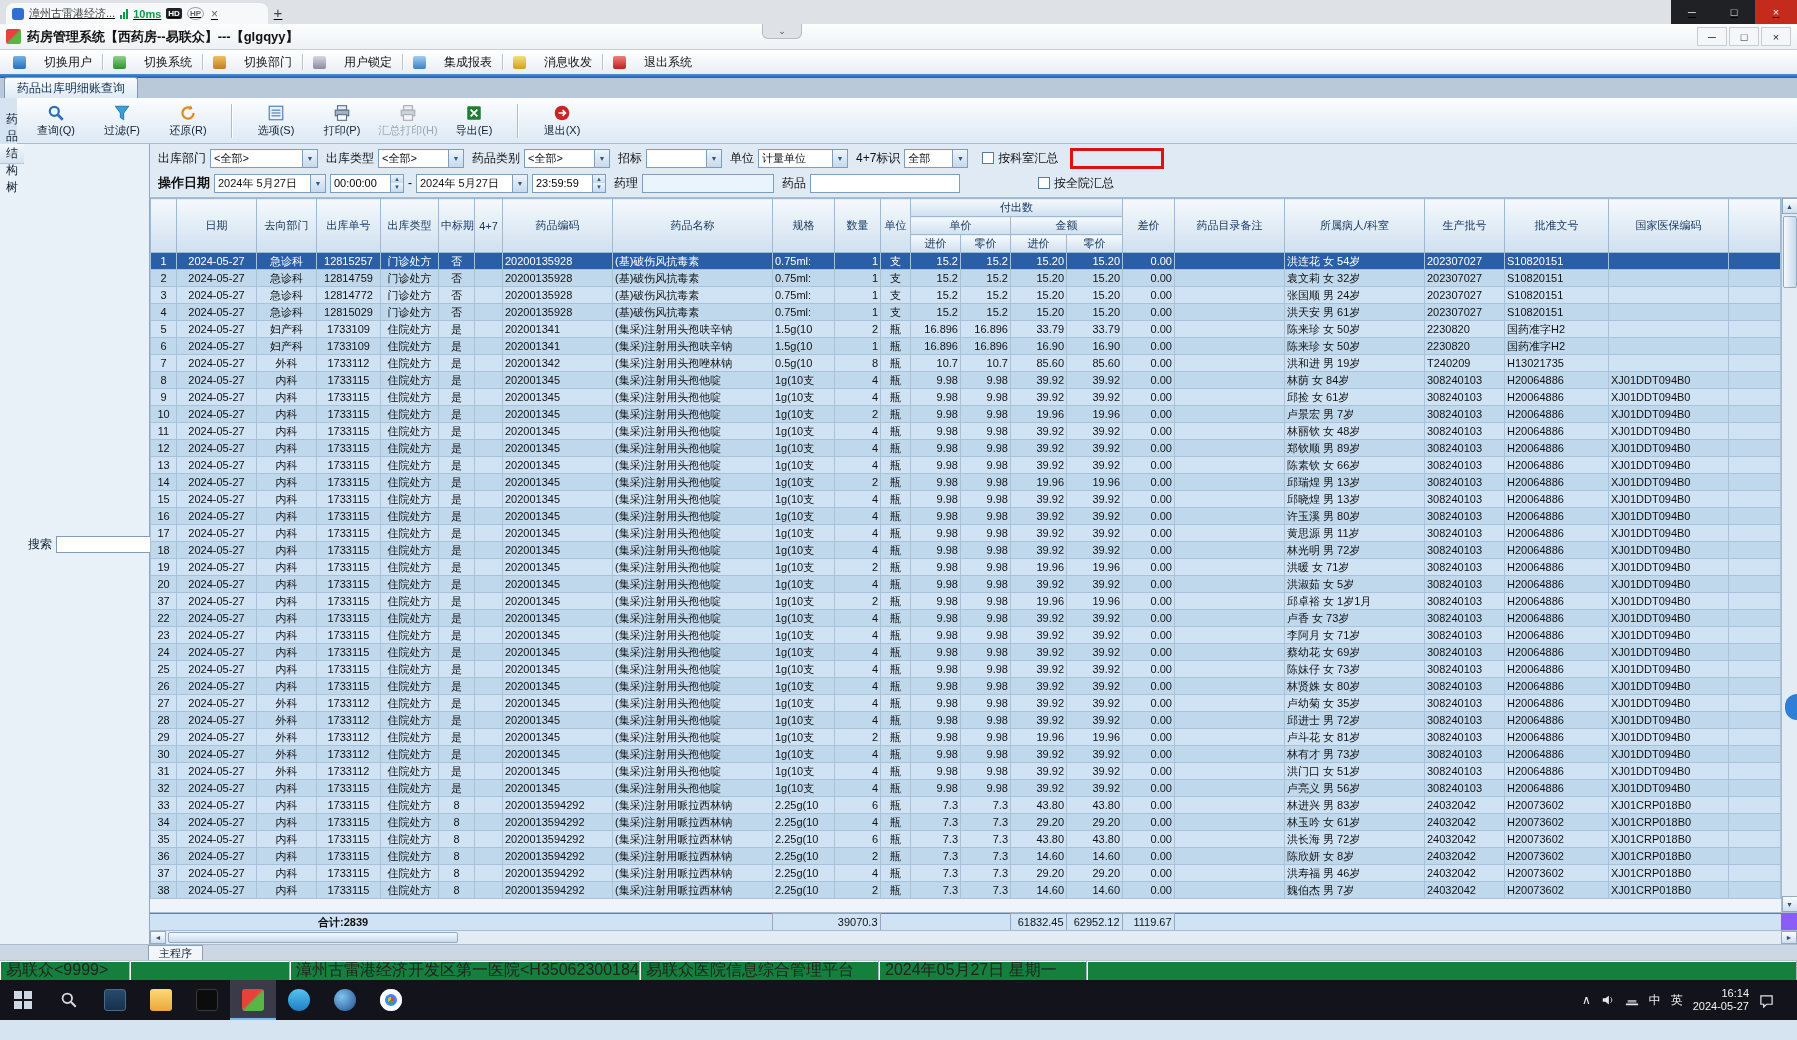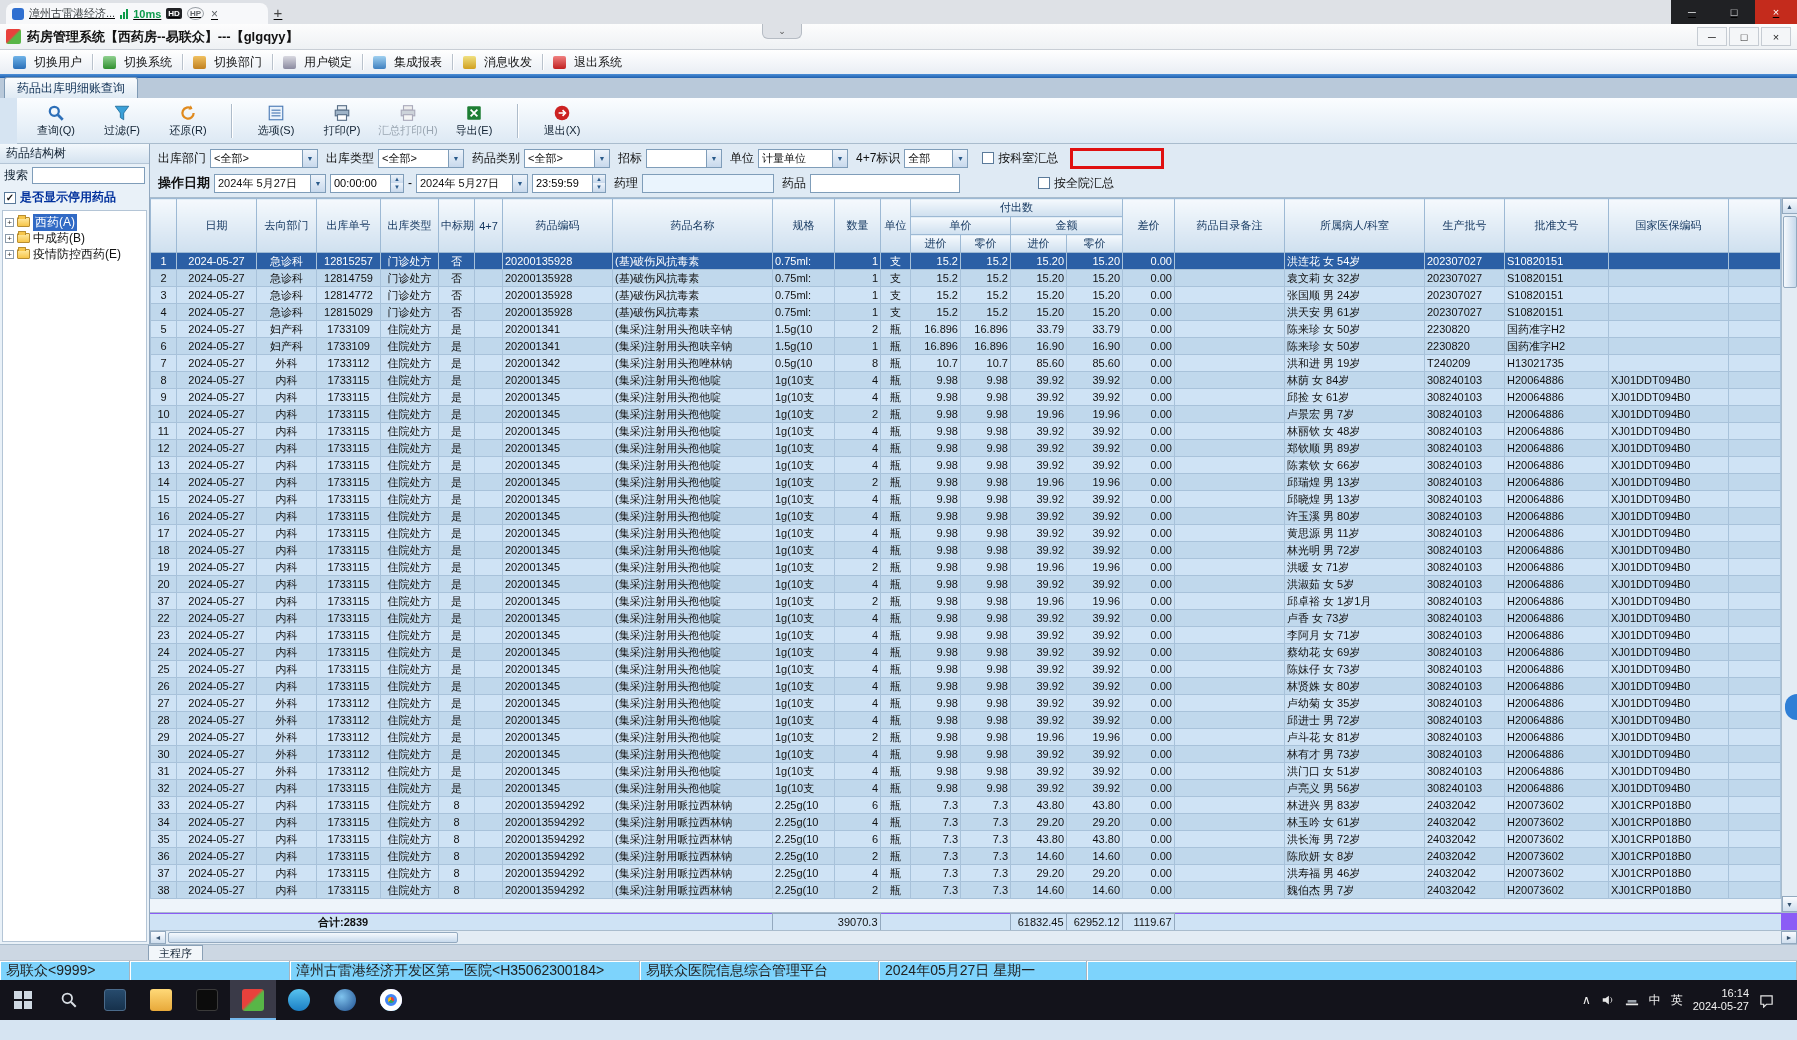--- a/index.html
+++ b/index.html
@@ -35,21 +35,21 @@
   .win-btns { margin-left:auto; display:flex; gap:2px; }
   .win-btn { width:30px; height:19px; border:1px solid #c6ccd3; background:#f4f6f8; display:flex; align-items:center; justify-content:center;
              font-size:11px; color:#222; }
 
   
   .menu-bar { height:20px; background:#f2f4f6; border-bottom:1px solid #d4d9de; display:flex; align-items:center; padding:0 8px; gap:2px; flex:0 0 auto; }
   .menu-item { padding:2px 8px; color:#111; font-size:12px; }
 
   
   .tool-bar { height:24px; background:linear-gradient(#ffffff,#e9eef4); display:flex; align-items:center; padding:0 6px; flex:0 0 auto; }
-  .tb-item { display:flex; align-items:center; gap:8px; padding:2px 7px; color:#111; font-size:12px; }
+  .tb-item { display:flex; align-items:center; gap:18px; padding:2px 7px; color:#111; font-size:12px; }
   .tb-ico { width:13px; height:13px; border-radius:2px; flex:0 0 auto; }
   .tb-sep { width:1px; height:16px; background:#b9c2cc; margin:0 3px; box-shadow:1px 0 0 #fff; }
   .accent-line { height:4px; background:linear-gradient(#4d90d8,#1e5fae); flex:0 0 auto; }
 
   
   .doc-tabs { height:20px; background:#b9c9da; display:flex; align-items:flex-end; padding-left:4px; flex:0 0 auto; }
   .doc-tab { background:linear-gradient(#fafcfe,#dfeaf4); border:1px solid #7e99b4; border-bottom:none; padding:2px 12px 1px;
              font-size:12px; color:#0c2d52; border-radius:3px 3px 0 0; }
 
   
@@ -58,21 +58,21 @@
   .act { width:58px; display:flex; flex-direction:column; align-items:center; gap:1px; }
   .act .lbl { font-size:11px; color:#123; white-space:nowrap; }
   .act.disabled .lbl { color:#9aa6b2; }
   .act svg { width:18px; height:18px; }
   .act-sep { width:2px; height:34px; border-left:1px solid #aebccb; border-right:1px solid #fff; margin:0 6px; }
 
   
   .main-row { height:800px; display:flex; flex:0 0 auto; }
 
   
-  .sidebar { width:150px; flex:0 0 auto; background:#e9f1f8; border-right:1px solid #93a9bf; display:flex; flex-direction:column; }
+  .sidebar { width:150px; flex:0 0 auto; background:#e9f1f8; border-right:1px solid #93a9bf; display:flex; flex-direction:row; }
   .sb-title { height:20px; background:linear-gradient(#f3f8fc,#d5e3f0); border-bottom:1px solid #b4c5d6;
               font-size:12px; color:#123; display:flex; align-items:center; padding:0 6px; }
   .sb-search { display:flex; align-items:center; gap:4px; padding:3px 4px; }
   .sb-search label { font-size:12px; color:#123; }
   .sb-search input { flex:1; height:17px; border:1px solid #7f9db9; background:#fff; font-size:11px; padding:0 2px; min-width:0; }
   .sb-check { display:flex; align-items:center; gap:4px; padding:2px 4px 4px; font-size:12px; color:#00309c; font-weight:bold; }
   .cbx { width:12px; height:12px; border:1px solid #5a7a9a; background:#fff; display:inline-flex; align-items:center; justify-content:center;
          font-size:10px; line-height:1; color:#111; flex:0 0 auto; }
   .tree { flex:1; background:#fff; border:1px solid #b4c5d6; margin:0 2px 2px; padding:3px 2px; overflow:hidden; }
   .tree-item { display:flex; align-items:center; gap:3px; height:16px; font-size:12px; color:#111; white-space:nowrap; }
@@ -125,21 +125,21 @@
   .hscroll { height:14px; background:#e3ecf4; border-top:1px solid #a9bccd; display:flex; align-items:center; flex:0 0 auto; }
   .hs-btn { width:16px; height:13px; background:linear-gradient(#fafcff,#cfdeee); border:1px solid #93a9bf; font-size:7px; color:#34506e;
             display:flex; align-items:center; justify-content:center; flex:0 0 auto; }
   .hs-thumb { width:290px; height:11px; margin-left:2px; background:linear-gradient(#f5f9fd,#c7d9ec); border:1px solid #93a9bf; border-radius:2px; }
   .hs-spacer { flex:1; }
 
   
   .mdi-bar { height:16px; background:#ccd7e3; border-top:1px solid #a9bccd; display:flex; align-items:flex-end; flex:0 0 auto; }
   .mdi-tab { margin-left:148px; background:#f2f6fa; border:1px solid #8aa0b6; border-bottom:none; font-size:11px; color:#123;
              padding:0 10px; height:15px; line-height:14px; }
-  .status-bar { height:20px; background:#7dd3fc; border-top:1px solid #b9c2cc; display:flex; align-items:stretch; font-size:14px; color:#222; flex:0 0 auto; }
+  .status-bar { height:20px; background:#15803d; border-top:1px solid #b9c2cc; display:flex; align-items:stretch; font-size:16px; color:#222; flex:0 0 auto; }
   .seg { border-right:1px solid #aab4be; box-shadow:inset 1px 1px 0 #fff; display:flex; align-items:center; padding:0 6px; white-space:nowrap; overflow:hidden; }
 
   
   .taskbar { height:40px; background:#13131b; display:flex; align-items:stretch; flex:0 0 auto; color:#fff; }
   .tk-btn { width:46px; display:flex; align-items:center; justify-content:center; }
   .tk-btn.active { background:#3a3a48; box-shadow:inset 0 -2px 0 #76b9ed; }
   .tk-ico { width:22px; height:22px; border-radius:3px; }
   .tray { margin-left:auto; display:flex; align-items:center; gap:10px; padding:0 8px; }
   .tray .g { color:#eee; font-size:12px; }
   .clock { text-align:right; font-size:11px; line-height:13px; color:#f2f2f2; }

